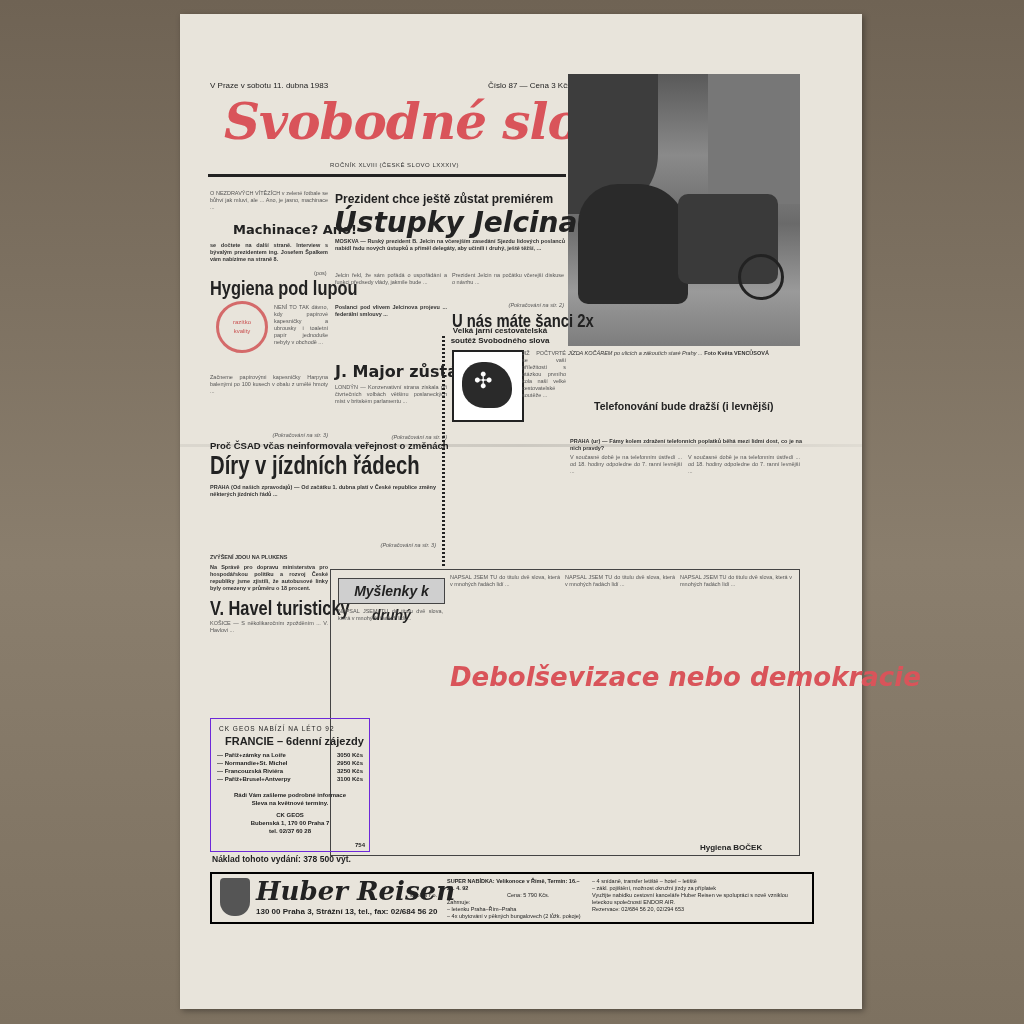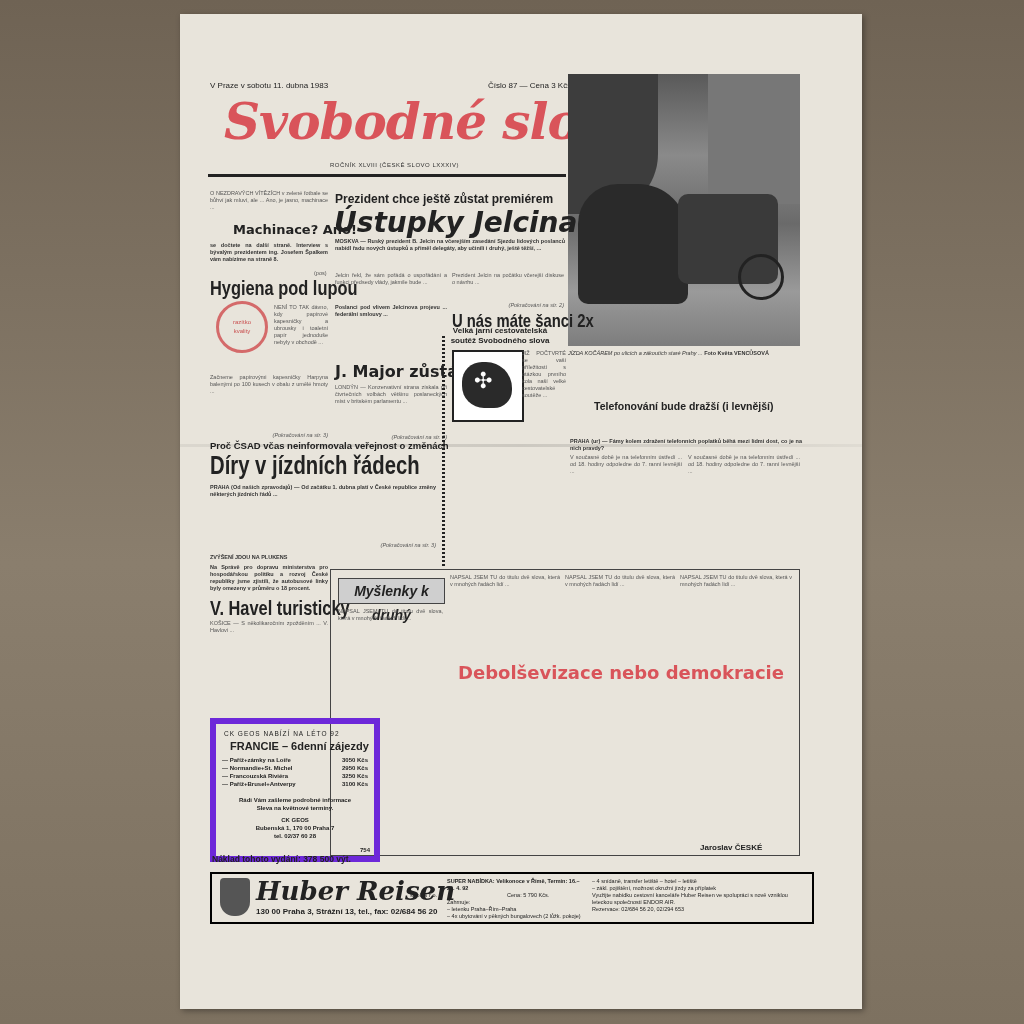--- a/index.html
+++ b/index.html
@@ -27,23 +27,23 @@
   .txt{font-size:5.5px;line-height:7px;color:#555;text-align:justify;}
   .txt.bold{color:#333;font-weight:bold;}
   .more{font-size:5.5px;font-style:italic;color:#555;text-align:right;}
   .stamp{left:36px;top:287px;width:52px;height:52px;border:3px solid #d46a6a;border-radius:50%;color:#c94f4f;font-size:6px;text-align:center;box-sizing:border-box;padding-top:14px;line-height:9px;}
   .logo-box{left:272px;top:322px;width:68px;height:68px;border:2px solid #222;background:#fff;}
   .logo-box .blob{position:absolute;left:8px;top:10px;width:50px;height:46px;background:#2a2a2a;border-radius:20px 26px 18px 22px;}
   .logo-box .prop{position:absolute;left:20px;top:16px;color:#fff;font-size:22px;}
   .dashes{left:262px;top:322px;width:3px;height:230px;background:repeating-linear-gradient(180deg,#222 0 2px,transparent 2px 4px);}
   .box-my{left:150px;top:555px;width:468px;height:285px;border:1px solid #444;}
   .my-label{left:158px;top:564px;width:105px;height:24px;background:#cfcfcf;border:1px solid #444;font-style:italic;font-weight:bold;font-size:14px;color:#222;text-align:center;line-height:24px;}
-  .debol{left:278px;top:648px;font-family:"DejaVu Sans",sans-serif;font-weight:bold;font-size:18px;color:#d9545a;white-space:nowrap;}
+  .debol{left:270px;top:648px;font-family:"DejaVu Sans",sans-serif;font-weight:bold;font-size:26px;color:#d9545a;white-space:nowrap;font-style:italic;}
   .author{left:520px;top:829px;font-size:8px;font-weight:bold;color:#222;}
-  .ck-box{left:30px;top:704px;width:158px;height:132px;border:6px solid #6d28d9;}
+  .ck-box{left:30px;top:704px;width:158px;height:132px;border:1px solid #6d28d9;}
   .naklad{left:32px;top:840px;font-size:8.5px;font-weight:bold;color:#222;}
   .huber{left:30px;top:858px;width:600px;height:48px;border:2px solid #000000;}
   .hr-crest{left:8px;top:4px;width:30px;height:38px;background:#555;border-radius:4px 4px 14px 14px;}
   .hr-name{left:44px;top:2px;font-family:"DejaVu Serif",serif;font-style:italic;font-weight:bold;font-size:26px;color:#222;}
   .hr-sro{left:198px;top:18px;font-size:6px;color:#222;}
   .hr-addr{left:44px;top:33px;font-size:8px;font-weight:bold;color:#222;}
   .hr-offer{left:235px;top:4px;width:140px;font-size:5.5px;line-height:7px;color:#222;}
   .hr-right{left:380px;top:4px;width:215px;font-size:5.5px;line-height:7px;color:#222;}
 </style>
 </head>
@@ -122,21 +122,21 @@
   <div class="abs h-cond" style="left:30px;top:582px;font-size:21px;white-space:nowrap;">V. Havel turisticky</div>
   <div class="abs txt" style="left:30px;top:606px;width:118px;height:92px;overflow:hidden;">KOŠICE — S několikaročním zpožděním ... V. Havlovi ...</div>
 
   <div class="abs box-my"></div>
   <div class="abs my-label">Myšlenky k druhý</div>
   <div class="abs txt" style="left:158px;top:594px;width:105px;height:236px;overflow:hidden;">NAPSAL JSEM TU do titulu dvě slova, která v mnohých řadách lidí ...</div>
   <div class="abs txt" style="left:270px;top:560px;width:110px;height:80px;overflow:hidden;">NAPSAL JSEM TU do titulu dvě slova, která v mnohých řadách lidí ...</div>
   <div class="abs txt" style="left:385px;top:560px;width:110px;height:80px;overflow:hidden;">NAPSAL JSEM TU do titulu dvě slova, která v mnohých řadách lidí ...</div>
   <div class="abs txt" style="left:500px;top:560px;width:112px;height:80px;overflow:hidden;">NAPSAL JSEM TU do titulu dvě slova, která v mnohých řadách lidí ...</div>
   <div class="abs debol">Debolševizace nebo demokracie</div>
-  <div class="abs author">Jaroslav ČESKÉ</div>
+  <div class="abs author">Hygiena BOČEK</div>
 
   <div class="abs ck-box">
     <div class="abs" style="left:8px;top:6px;font-size:6.5px;letter-spacing:1px;color:#222;">CK GEOS NABÍZÍ NA LÉTO 92</div>
     <div class="abs" style="left:14px;top:16px;font-size:11px;font-weight:bold;color:#222;">FRANCIE – 6denní zájezdy</div>
     <div class="abs" style="left:6px;top:32px;width:146px;font-size:6px;line-height:8px;color:#222;font-weight:bold;">
       <div style="display:flex;justify-content:space-between;">
           <span>— Paříž+zámky na Loiře</span>
           <span>3050 Kčs</span>
         </div>
       <div style="display:flex;justify-content:space-between;">

